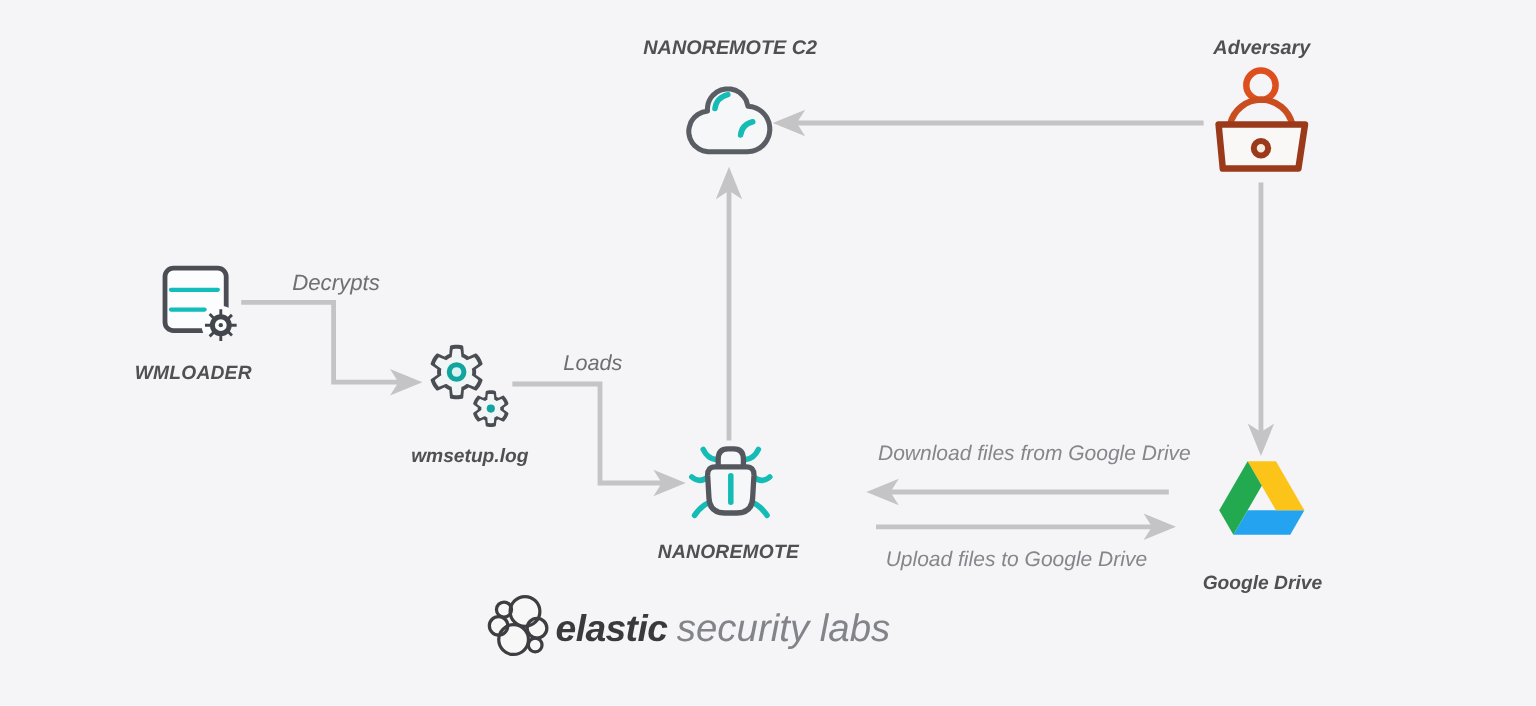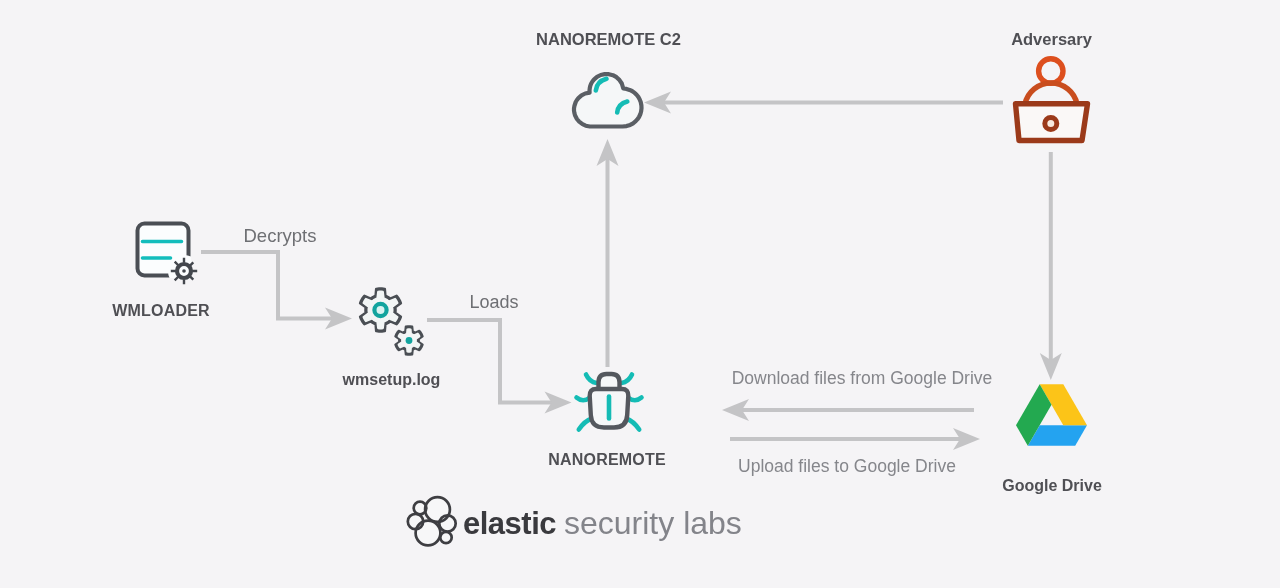--- a/index.html
+++ b/index.html
@@ -1,17 +1,17 @@
 <!DOCTYPE html>
 <html><head>
 <meta charset="utf-8">
 <style>
 html,body{margin:0;padding:0;background:#f5f4f6;}
 #stage{position:relative;width:1280px;height:588px;background:#f5f4f6;overflow:hidden;
-font-family:"Liberation Sans",sans-serif;}
+font-family:"Liberation Sans",sans-serif;font-style:italic;}
 </style>
 </head>
 <body>
 <div id="stage">
 <svg width="1280" height="588" viewBox="0 0 1280 588">
 <rect x="0" y="0" width="1280" height="588" fill="#f5f4f6"></rect>
 
 <g stroke="#c4c4c6" stroke-width="4" fill="none">
 
   <path d="M201 252 H278 V318.5 H332"></path>

